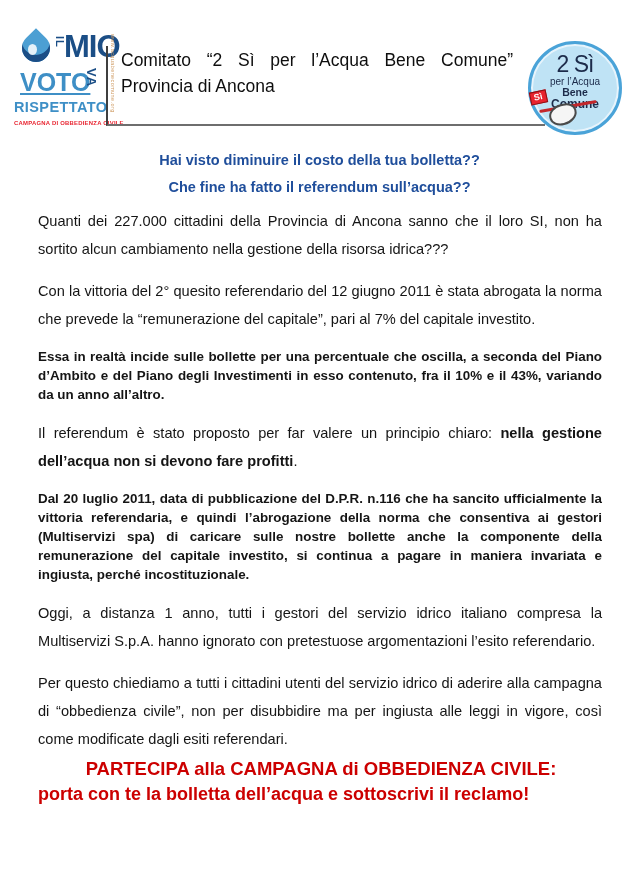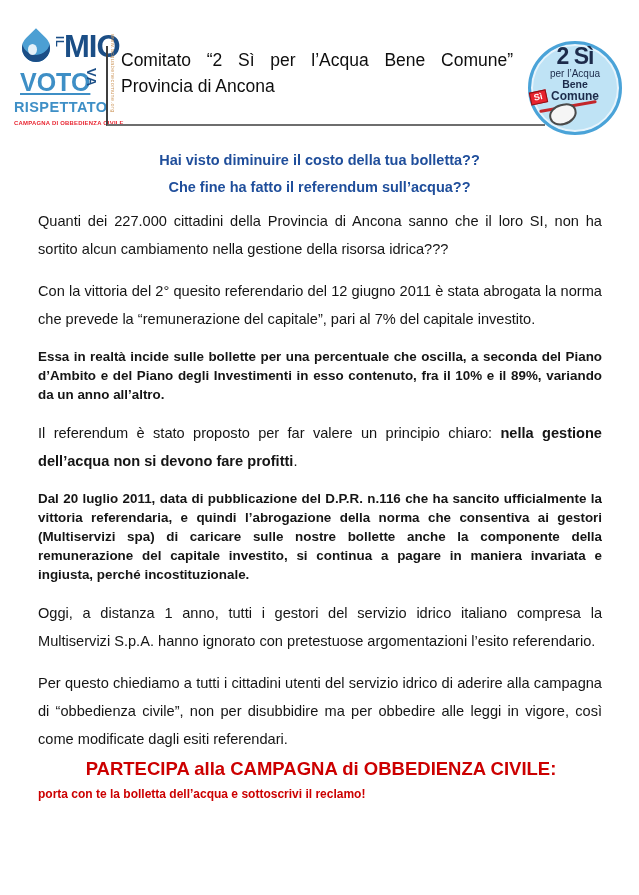--- a/index.html
+++ b/index.html
@@ -75,21 +75,21 @@
     font-size:17.5px;line-height:26px;color:#0e0e0e;
     text-align:justify;text-justify:inter-word;
   }
   
   .stamp{
     position:absolute;left:528px;top:41px;width:88px;height:88px;
     background:var(--stamp-fill);border:3px solid var(--stamp-ring);
     border-radius:50%;box-shadow:inset 0 0 0 2px #e7f4fc;
     text-align:center;color:var(--stamp-navy);
   }
-  .stamp-big{margin-top:1px;font-size:23px;font-weight:700;line-height:1;letter-spacing:-1px;}
+  .stamp-big{margin-top:9px;font-size:23px;font-weight:400;line-height:1;letter-spacing:-1px;}
   .stamp-l2{font-size:10px;font-weight:400;line-height:11px;}
   .stamp-l3{font-size:10.5px;font-weight:800;line-height:11px;}
   .stamp-l4{font-size:12px;font-weight:800;line-height:13px;}
   .stamp-badge{
     position:absolute;left:-1px;top:47px;padding:1px 3px;
     background:var(--logo-red);color:#ffffff;font-size:9px;font-weight:800;
     transform:rotate(-12deg);border:1px solid #8a1016;line-height:1;
   }
   .pencil-line{
     position:absolute;left:8px;bottom:24px;width:58px;height:3px;
@@ -112,21 +112,21 @@
     font-size:14.6px;line-height:28px;color:var(--body-ink);
   }
   .body-copy p.b{font-weight:700;font-size:13.4px;line-height:19px;margin-bottom:15px;}
   .body-copy .bold-run{font-weight:700;}
   
   .cta{
     position:absolute;left:38px;top:756px;width:566px;
     color:var(--cta-red);font-weight:800;
   }
   .cta-line-center{text-align:center;font-size:18.5px;line-height:26px;}
-  .cta-line-left{text-align:left;font-size:12px;line-height:24.5px;}
+  .cta-line-left{text-align:left;font-size:18px;line-height:24.5px;}
   .cta .u{text-decoration:underline;}
 </style>
 </head>
 <body>
 
 <div class="page">
 
   <div class="logo">
     <div class="logo-row1">
       <div class="drop"></div>
@@ -158,25 +158,25 @@
   </div>
 
   <div class="questions">
     <div>Hai visto diminuire il costo della tua bolletta??</div>
     <div>Che fine ha fatto il referendum sull’acqua??</div>
   </div>
 
   <div class="body-copy">
     <p>Quanti dei 227.000 cittadini della Provincia di Ancona sanno che il loro SI, non ha sortito alcun cambiamento nella gestione della risorsa idrica???</p>
     <p>Con la vittoria del 2° quesito referendario del 12 giugno 2011 è stata abrogata la norma che prevede la “remunerazione del capitale”, pari al 7% del capitale investito.</p>
-    <p class="b">Essa in realtà incide sulle bollette per una percentuale che oscilla, a seconda del Piano d’Ambito e del Piano degli Investimenti in esso contenuto, fra il 10% e il 89%, variando da un anno all’altro.</p>
+    <p class="b">Essa in realtà incide sulle bollette per una percentuale che oscilla, a seconda del Piano d’Ambito e del Piano degli Investimenti in esso contenuto, fra il 10% e il 43%, variando da un anno all’altro.</p>
     <p><span>Il referendum è stato proposto per far valere un principio chiaro: </span><span class="bold-run">nella gestione dell’acqua non si devono fare profitti</span><span>.</span></p>
     <p class="b">Dal 20 luglio 2011, data di pubblicazione del D.P.R.  n.116 che ha sancito ufficialmente la vittoria referendaria, e quindi l’abrogazione della norma che consentiva ai gestori (Multiservizi spa) di caricare sulle nostre bollette anche la componente della remunerazione del capitale investito, si continua a pagare in maniera invariata e ingiusta, perché incostituzionale.</p>
     <p>Oggi, a distanza 1 anno, tutti i gestori del servizio idrico italiano compresa la Multiservizi S.p.A. hanno ignorato con pretestuose argomentazioni l’esito referendario.</p>
-    <p>Per questo chiediamo a tutti i cittadini utenti del servizio idrico di aderire alla campagna di “obbedienza civile”, non per disubbidire ma per obbedire alle leggi in vigore, così come modificate dagli esiti referendari.</p>
+    <p>Per questo chiediamo a tutti i cittadini utenti del servizio idrico di aderire alla campagna di “obbedienza civile”, non per disubbidire ma per ingiusta alle leggi in vigore, così come modificate dagli esiti referendari.</p>
   </div>
 
   <div class="cta">
     <div class="cta-line-center">PARTECIPA alla CAMPAGNA di OBBEDIENZA CIVILE:</div>
     <div class="cta-line-left">porta con te la bolletta dell’acqua e sottoscrivi il reclamo!</div>
   </div>
 
 </div>
 
 </body></html>

